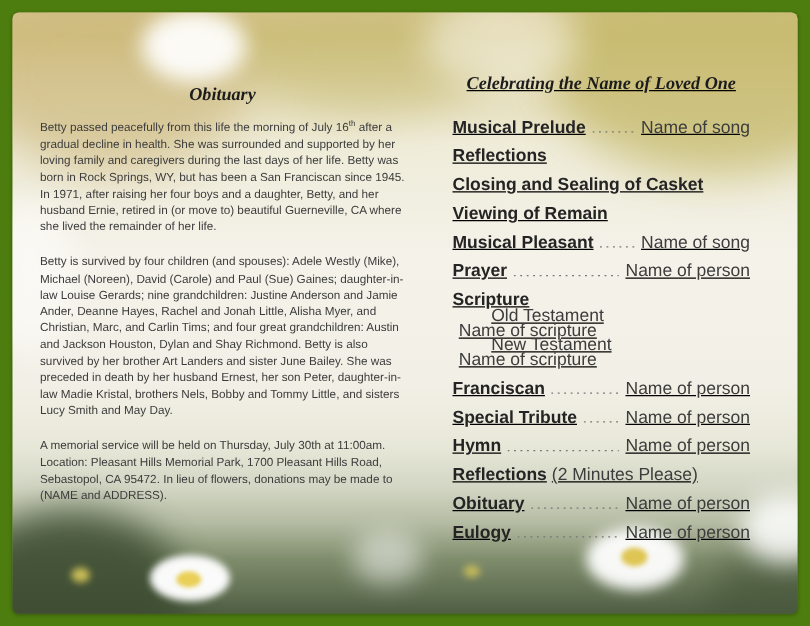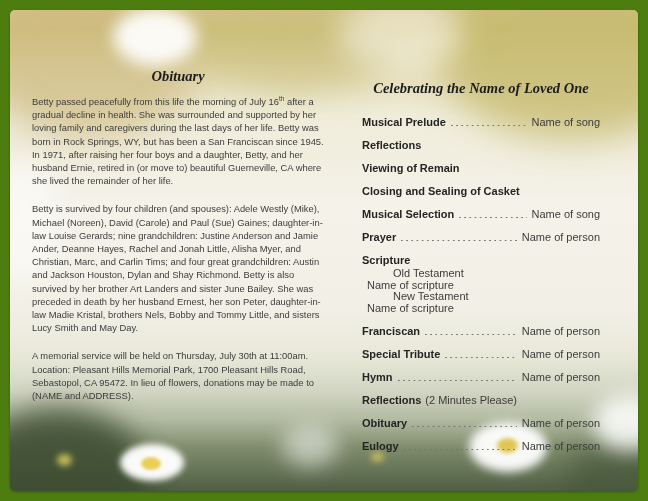--- a/index.html
+++ b/index.html
@@ -33,39 +33,39 @@
   .daisy-b1c { left:131px; top:447px; width:20px; height:13px; background:#e9cf57; filter:blur(1.5px); }
   .daisy-b2 { left:459px; top:412px; width:78px; height:50px; background:#ffffff; opacity:.95; filter:blur(5px); }
   .daisy-b2c { left:487px; top:428px; width:21px; height:15px; background:#dfc553; filter:blur(2px); }
   .daisy-b3 { left:583px; top:385px; width:72px; height:56px; background:#ffffff; opacity:.85; filter:blur(10px); }
   .daisy-b4 { left:272px; top:415px; width:56px; height:42px; background:#ffffff; opacity:.5; filter:blur(10px); }
   .ydot-1 { left:47px; top:444px; width:15px; height:12px; background:#d6c75a; opacity:.9; filter:blur(3px); }
   .ydot-2 { left:361px; top:442px; width:13px; height:10px; background:#d6c75a; opacity:.8; filter:blur(3px); }
 
   .col { position:absolute; }
   .col-left { left:22px; top:57px; width:292px; }
-  .col-right { left:352px; top:69px; width:238px; }
+  .col-right { left:352px; top:48px; width:238px;text-decoration:underline; }
 
   h2.head {
     margin:0; text-align:center;
     font-family:"Liberation Serif", serif;
     font-style:italic; font-weight:bold;
     font-size:14.5px; line-height:19px; color:#1c1c1c;
   }
   .col-left h2.head { margin-bottom:9px; }
   .col-right h2.head { margin-bottom:18px; }
 
   .col-left p {
     margin:0 0 15px 0;
     font-size:9.4px; line-height:13.2px; color:#3c3c3c;
     text-align:left;
   }
   .col-left p sup { font-size:6.5px; line-height:0; vertical-align:super; }
 
-  .svc-row { display:flex; align-items:baseline; margin-bottom:10px; font-size:11px; line-height:13px; white-space:nowrap; }
+  .svc-row { display:flex; align-items:baseline; margin-bottom:10px; font-size:14px; line-height:13px; white-space:nowrap; }
   .svc-label { font-weight:bold; color:#242424; }
   .svc-note { color:#3c3c3c; margin-left:4px; }
   .svc-value { color:#3c3c3c; }
   .leader {
     flex:1; height:2px; margin:0 5px;
     background-image:repeating-linear-gradient(90deg, #757575 0, #757575 1.4px, transparent 1.4px, transparent 5.2px);
     background-repeat:repeat-x; background-position:left bottom; background-size:5.2px 1.4px;
   }
   .svc-row.group-head { margin-bottom:1px;text-align:center; }
   .svc-row.sub { margin-bottom:0; line-height:11.5px;flex-direction:column; }
@@ -106,27 +106,27 @@
 
       <div class="svc-row">
         <span class="svc-label">Musical Prelude</span>
         <span class="leader"></span>
         <span class="svc-value">Name of song</span>
       </div>
       <div class="svc-row">
         <span class="svc-label">Reflections</span>
       </div>
       <div class="svc-row">
+        <span class="svc-label">Closing and Sealing of Casket</span>
+      </div>
+      <div class="svc-row">
         <span class="svc-label">Viewing of Remain</span>
       </div>
       <div class="svc-row">
-        <span class="svc-label">Closing and Sealing of Casket</span>
-      </div>
-      <div class="svc-row">
-        <span class="svc-label">Musical Selection</span>
+        <span class="svc-label">Musical Pleasant</span>
         <span class="leader"></span>
         <span class="svc-value">Name of song</span>
       </div>
       <div class="svc-row">
         <span class="svc-label">Prayer</span>
         <span class="leader"></span>
         <span class="svc-value">Name of person</span>
       </div>
       <div class="svc-row group-head">
         <span class="svc-label">Scripture</span>

